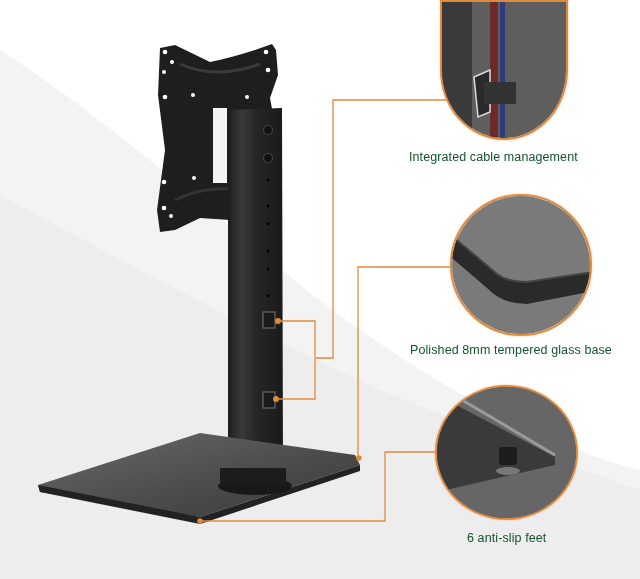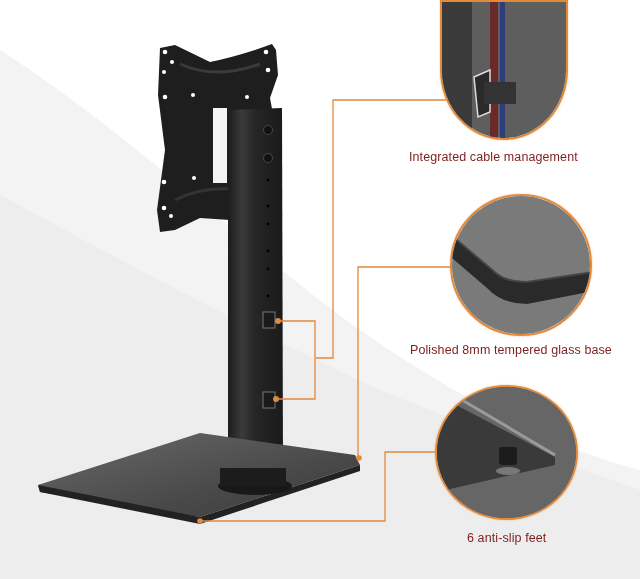--- a/index.html
+++ b/index.html
@@ -3,21 +3,21 @@
   <meta charset="utf-8">
   <style>
     html, body { margin: 0; padding: 0; }
     body {
       width: 640px; height: 579px; overflow: hidden; position: relative;
       background: #ffffff;
       font-family: "Liberation Sans", sans-serif;
     }
     .bg-layer { position: absolute; left: 0; top: 0; width: 640px; height: 579px; }
     .callout-label {
-      position: absolute; color: #7f1d1d; font-size: 12.5px; white-space: nowrap;
+      position: absolute; color: #14532d; font-size: 12.5px; white-space: nowrap;
       letter-spacing: 0.1px;
     }
     .detail-circle {
       position: absolute; border-radius: 50%; overflow: hidden;
       border: 2px solid #e08a3c; box-sizing: border-box;
       box-shadow: 0 0 2px rgba(224,138,60,0.6);
     }
     .detail-circle svg { position: absolute; left: 0; top: 0; }
   </style>
 </head>

